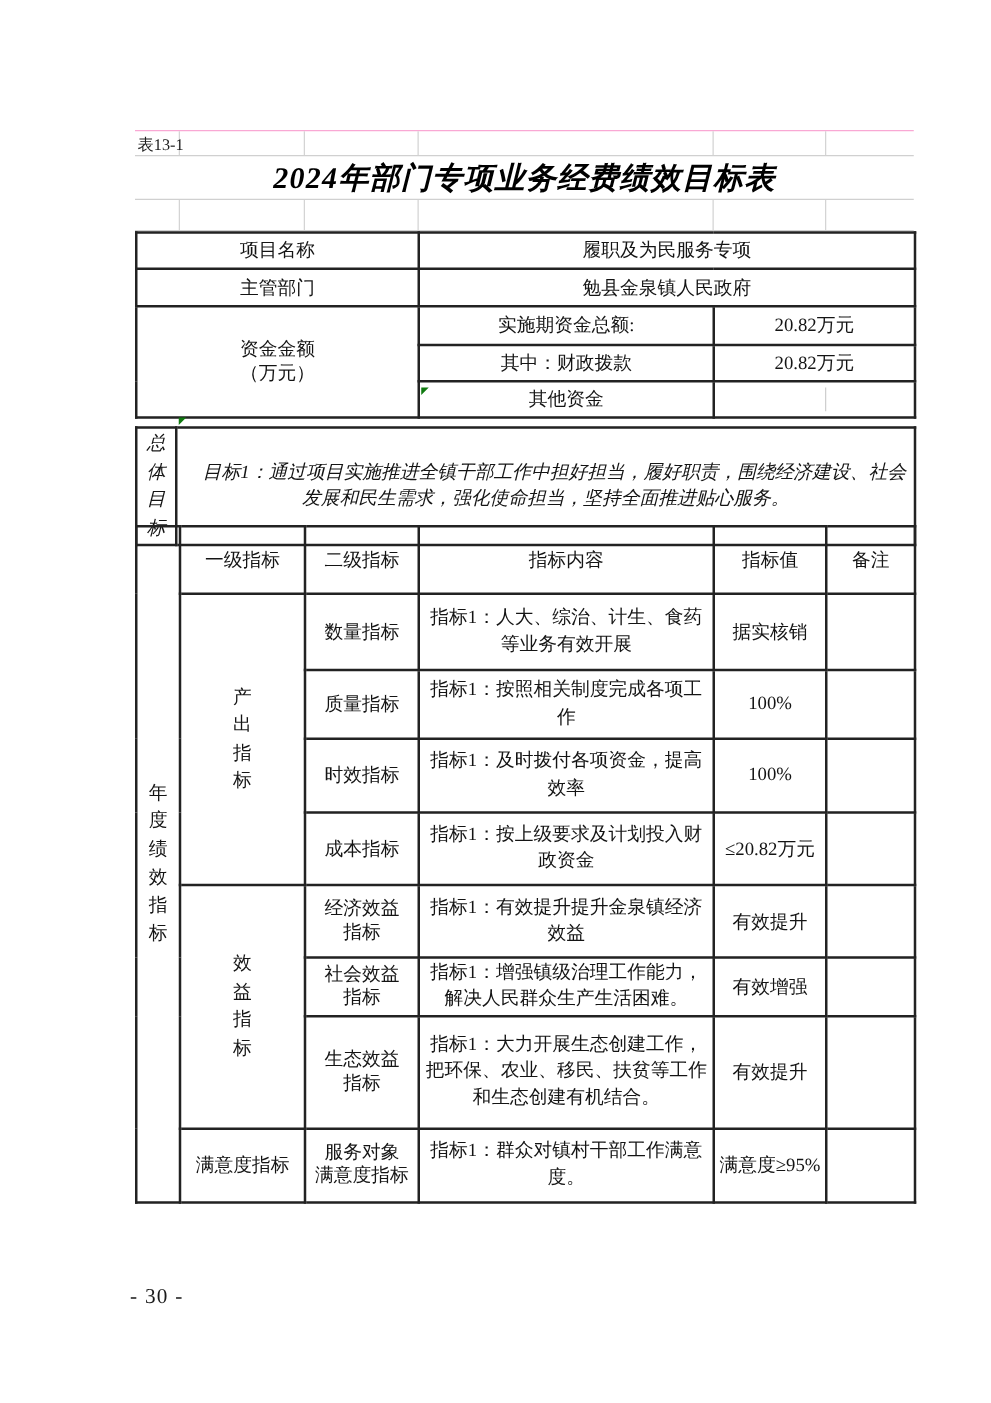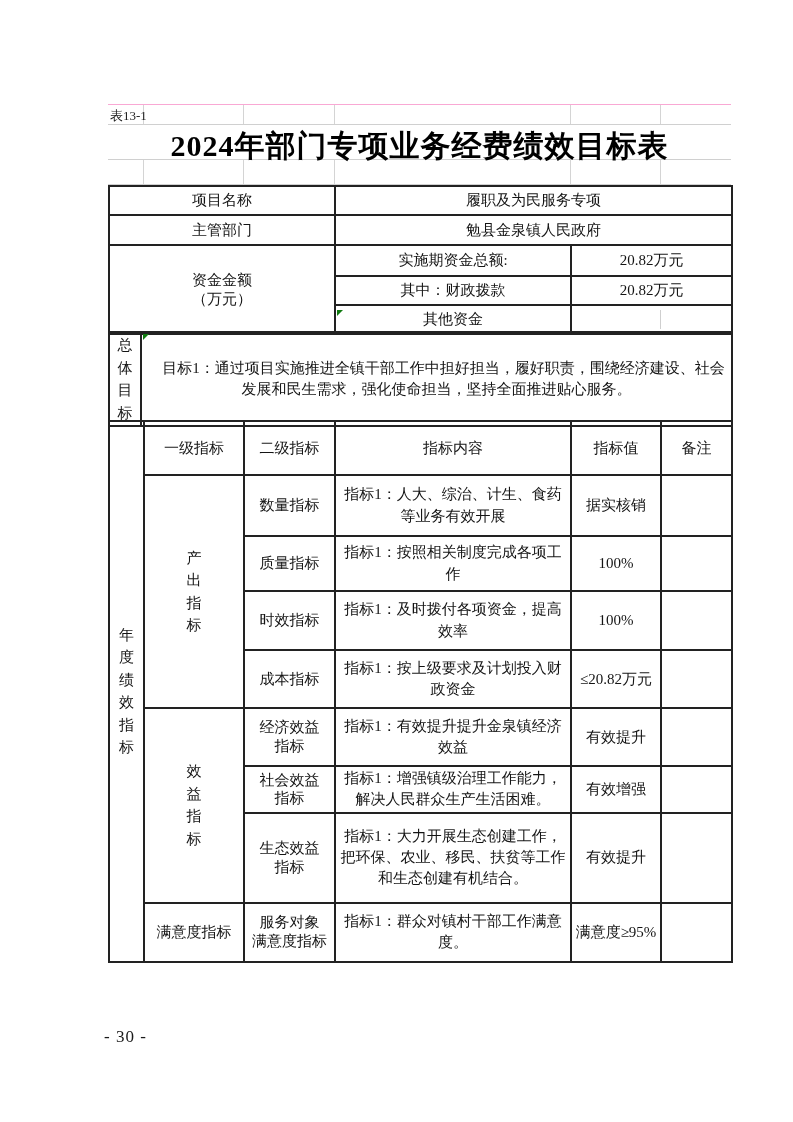--- a/index.html
+++ b/index.html
@@ -13,21 +13,21 @@
   .hdr-row{position:relative;border-bottom:1px solid #d0d0d0;}
   .hdr-row.a{height:19px;}
   .hdr-row.t{height:34px;}
   .hdr-row.e{height:24px;}
   .fv{position:absolute;top:0;width:1px;background:#d4d4d4;}
   .sheet-label{
     position:absolute;left:2px;top:2px;font-size:13px;color:#1c1c1c;white-space:nowrap;
   }
   .big-title{
     position:absolute;left:0;right:0;top:1px;text-align:center;
-    font-size:30px;font-weight:bold;letter-spacing:1px;color:#000;white-space:nowrap;
+    font-size:24px;font-weight:bold;letter-spacing:1px;color:#000;white-space:nowrap;font-style:italic;
   }
   
   table.blk{
     position:absolute;border-collapse:collapse;table-layout:fixed;
     border:2px solid #1a1a1a;
   }
   table.blk td{
     border:2px solid #222;vertical-align:middle;text-align:center;
     font-size:15px;color:#141414;padding:1px 2px;overflow:hidden;
   }
@@ -103,21 +103,21 @@
       <td>其中：财政拨款</td>
       <td>20.82万元</td>
     </tr>
     <tr style="height:29px;">
       <td>其他资金</td>
       <td></td>
     </tr>
   </tbody>
     </table>
 
-  <table class="blk" style="left:108px;top:331px;width:623px;height:91px;">
+  <table class="blk" style="left:108px;top:341px;width:623px;height:91px;font-style:italic;">
     <colgroup>
         <col style="width:32px;">
         <col style="width:591px;">
       </colgroup>
     <tbody>
         <tr>
       <td><span class="vtext">总体目标</span></td>
       <td class="goalcell">
         <div class="goal-par">目标1：通过项目实施推进全镇干部工作中担好担当，履好职责，围绕经济建设、社会发展和民生需求，强化使命担当，坚持全面推进贴心服务。</div>
       </td>

